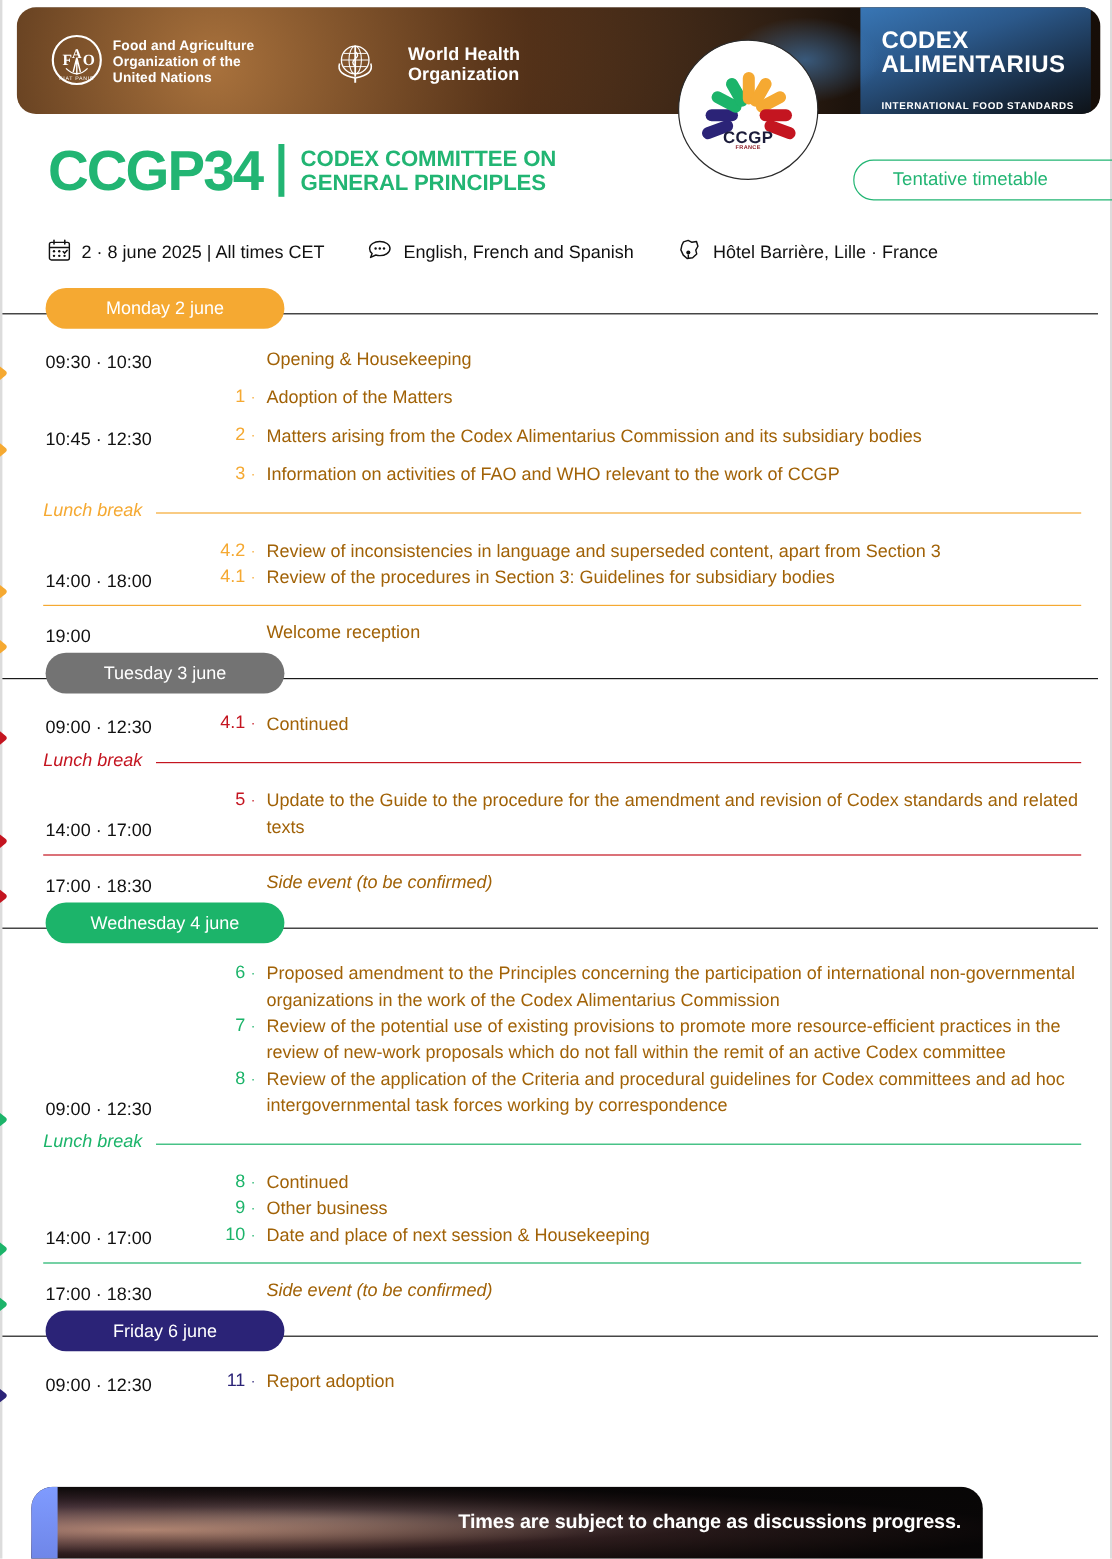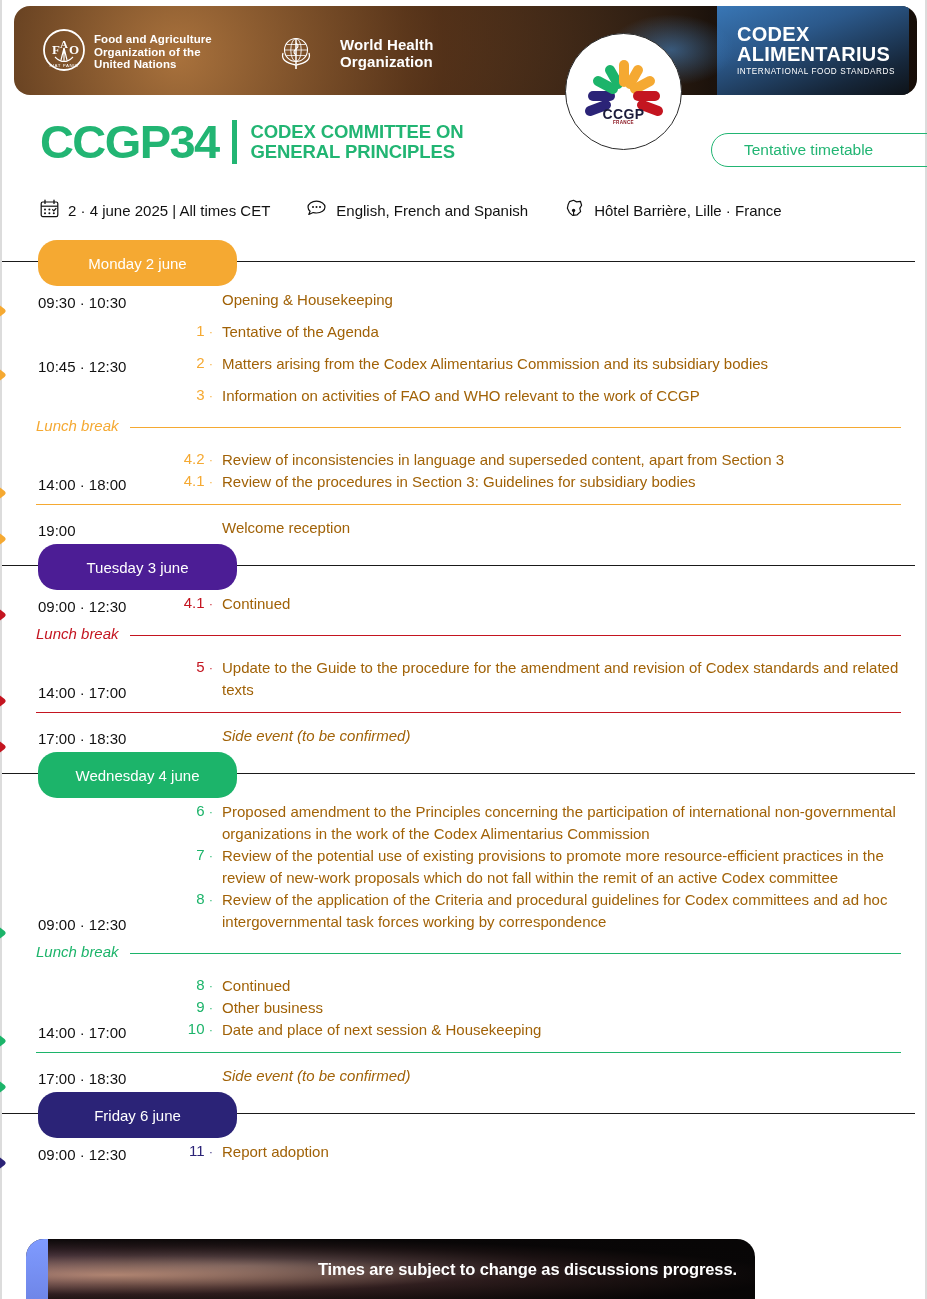--- a/index.html
+++ b/index.html
@@ -46,21 +46,21 @@
   }
   .who .org-lines { font-size: 15px; line-height: 17px; }
   .emblem { flex: 0 0 auto; }
 
   .codex-mark {
     position: absolute; right: 22px; top: 18px;
     text-align: left; color: #ffffff;
   }
   .codex-mark .c1 { font-size: 20px; font-weight: 800; letter-spacing: .3px; line-height: 20px; }
   .codex-mark .c2 { font-size: 20px; font-weight: 800; letter-spacing: .3px; line-height: 21px; }
-  .codex-mark .c3 { font-size: 8.2px; font-weight: 400; letter-spacing: .55px; line-height: 11px; margin-top: 1px; }
+  .codex-mark .c3 { font-size: 8.2px; font-weight: 700; letter-spacing: .55px; line-height: 11px; margin-top: 18px; }
 
   
   .ccgp-logo {
     position: absolute; left: 563px; top: 33px;
     width: 117px; height: 117px; border-radius: 50%;
     background: #ffffff; border: 1.5px solid #2b2b2b;
     z-index: 6;
   }
   .ccgp-logo .fan { position: absolute; left: 0; top: 0; width: 117px; height: 117px; }
   .ccgp-logo .name {
@@ -103,21 +103,21 @@
   
   .agenda { position: absolute; left: 0; right: 0; top: 240px; }
   .day { position: relative; }
 
   .day-head { position: relative; height: 44px; }
   .day-rule {
     position: absolute; left: 0; right: 10px; top: 21px; height: 1.4px; background: #1a1a1a;
   }
   .day-pill {
     position: absolute; left: 36px; top: 0;
-    height: 46px; min-width: 199px; padding: 16px 18px;
+    height: 34px; min-width: 199px; padding: 16px 18px;
     border-radius: 19px; color: #ffffff;
     font-size: 15px; font-weight: 400;
     display: flex; align-items: center; justify-content: center;
     z-index: 2;
   }
 
   .row { position: relative; display: flex; align-items: flex-end; padding: 0 24px 0 0; }
   .arrow-cell { position: relative; width: 36px; flex: 0 0 36px; }
   .arrow {
     position: absolute; left: -18px; top: 50%; transform: translateY(-50%);
@@ -145,21 +145,21 @@
     position: absolute; left: 34px; top: 3px;
     font-size: 15px; font-style: italic;
   }
   .lunch-rule { position: absolute; left: 128px; right: 24px; top: 13px; height: 1.2px; }
 
   .sep { position: relative; height: 14px; }
   .sep-rule { position: absolute; left: 34px; right: 24px; top: 6px; height: 1.2px; }
 
   
   .footer {
-    position: absolute; left: 24px; bottom: 0; width: 729px; height: 60px;
+    position: absolute; left: 24px; bottom: 0; width: 793px; height: 60px;
     border-top-left-radius: 18px; border-top-right-radius: 18px;
     overflow: hidden;
     background:
       radial-gradient(ellipse at 12% 60%, rgba(205,150,120,.75) 0%, rgba(60,35,30,.6) 38%, rgba(8,6,6,.95) 74%),
       radial-gradient(ellipse at 30% 45%, rgba(230,225,235,.55) 0%, rgba(40,30,45,.6) 45%, rgba(6,5,8,.96) 80%),
       linear-gradient(95deg, #6f5b8a 0%, #2c2230 14%, #120e10 40%, #0a0809 70%, #161214 100%);
   }
   .footer .lblue {
     position: absolute; left: 0; top: 0; width: 22px; height: 60px;
     background: linear-gradient(180deg, #7f9bff, #6f86e8);
@@ -254,21 +254,21 @@
           <path d="M1.2 7.2h16.6" stroke="#111" stroke-width="1.2"></path>
           <path d="M5 1.2v3.2M14 1.2v3.2" stroke="#111" stroke-width="1.3" stroke-linecap="round"></path>
           <circle cx="5" cy="10.4" r="1" fill="#111"></circle>
             <circle cx="9.4" cy="10.4" r="1" fill="#111"></circle>
           <path d="M12.6 10.6l1.2 1.3 2.2-2.4" stroke="#111" stroke-width="1.2" fill="none" stroke-linecap="round"></path>
           <circle cx="5" cy="14.2" r="1" fill="#111"></circle>
             <circle cx="9.4" cy="14.2" r="1" fill="#111"></circle>
             <circle cx="13.8" cy="14.2" r="1" fill="#111"></circle>
         </svg>
       </span>
-      <span>2 · 4 june 2025 | All times CET</span>
+      <span>2 · 8 june 2025 | All times CET</span>
     </span>
 
     <span class="info-item">
       <span class="info-ico">
         <svg width="21" height="19" viewBox="0 0 21 19">
           <path d="M10.5 2.2c4.7 0 8.5 2.6 8.5 5.9s-3.8 5.9-8.5 5.9c-1.2 0-2.3-.2-3.3-.5l-4.4 2 1.3-3.2C2.6 11.2 2 9.7 2 8.1 2 4.8 5.8 2.2 10.5 2.2z" fill="none" stroke="#111" stroke-width="1.2" stroke-linejoin="round"></path>
           <circle cx="7" cy="8.1" r="1" fill="#111"></circle>
             <circle cx="10.5" cy="8.1" r="1" fill="#111"></circle>
             <circle cx="14" cy="8.1" r="1" fill="#111"></circle>
         </svg>
@@ -307,21 +307,21 @@
         <div class="item-txt">Opening &amp; Housekeeping</div>
       </div>
           </div>
         </div>
         <div class="row" style="padding-top: 5px; padding-bottom: 5px;">
           <div class="arrow-cell"></div>
        <div class="time-cell"></div>
        <div class="items-cell">
       <div class="item-line">
         <div class="item-no" style="color:#f5a932">1 <span class="dot">·</span></div>
-        <div class="item-txt">Tentative of the Agenda</div>
+        <div class="item-txt">Adoption of the Matters</div>
       </div>
           </div>
         </div>
         <div class="row" style="padding-top: 5px; padding-bottom: 5px;">
           <div class="arrow-cell">
             <span class="arrow"><svg viewBox="0 0 34 30">
   <path d="M4 3 L19 15 L4 27 L4 19 L10 15 L4 11 Z" fill="#f5a932" stroke="#f5a932" stroke-width="5" stroke-linejoin="round" stroke-linecap="round"></path>
 </svg></span>
           </div>
        <div class="time-cell">10:45 · 12:30</div>
@@ -378,21 +378,21 @@
       <div class="item-line">
         <div class="item-no" style="color:#f5a932"></div>
         <div class="item-txt">Welcome reception</div>
       </div>
           </div>
         </div>
       </div>
       <div class="day">
         <div class="day-head">
           <div class="day-rule"></div>
-     <div class="day-pill" style="background:#4c1d95">Tuesday 3 june</div>
+     <div class="day-pill" style="background:#737373">Tuesday 3 june</div>
         </div>
         <div class="row" style="padding-top: 5px; padding-bottom: 5px;">
           <div class="arrow-cell">
             <span class="arrow"><svg viewBox="0 0 34 30">
   <path d="M4 3 L19 15 L4 27 L4 19 L10 15 L4 11 Z" fill="#c41520" stroke="#c41520" stroke-width="5" stroke-linejoin="round" stroke-linecap="round"></path>
 </svg></span>
           </div>
        <div class="time-cell">09:00 · 12:30</div>
        <div class="items-cell">
       <div class="item-line">

